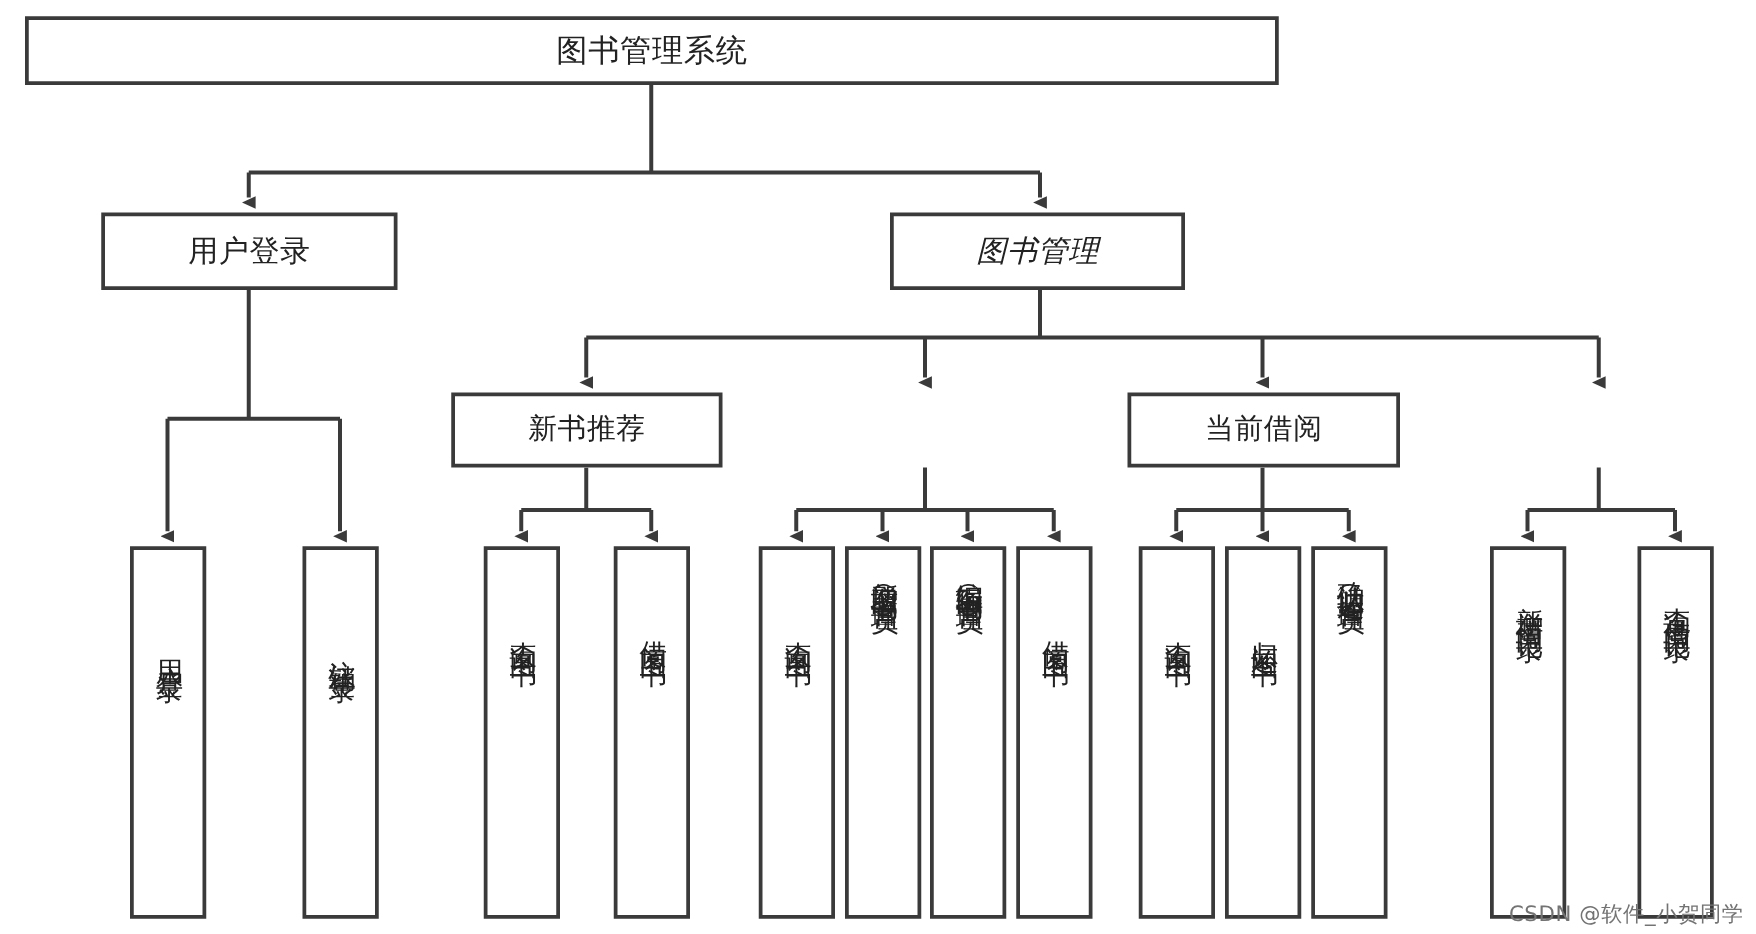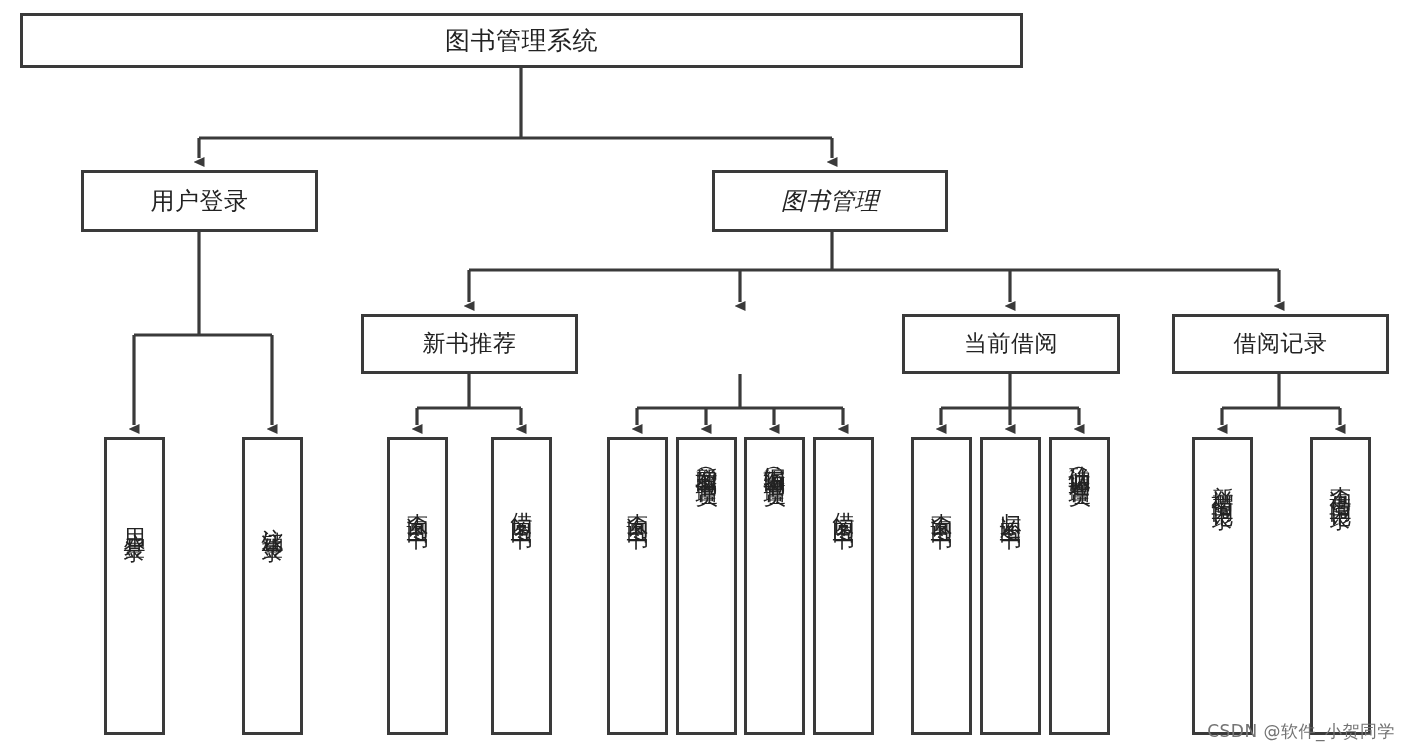--- a/index.html
+++ b/index.html
@@ -134,23 +134,20 @@
   <div class="node-box lvl2" style="left:712px; top:170px; width:236px; height:62px;font-style:italic;">
     <span class="node-label">图书管理</span>
   </div>
 
   <div class="node-box lvl3" style="left:361px; top:314px; width:217px; height:60px;">
     <span class="node-label">新书推荐</span>
   </div>
   <div class="node-box lvl3" style="left:902px; top:314px; width:218px; height:60px;">
     <span class="node-label">当前借阅</span>
   </div>
-  <div class="node-box lvl3" style="left:1172px; top:314px; width:217px; height:60px;">
-    <span class="node-label">借阅记录</span>
-  </div>
 
   <div class="node-box leaf" style="left:104px; top:437px; width:61px; height:298px; padding-top:70px;">
     <span class="node-label">用户登录</span>
   </div>
   <div class="node-box leaf" style="left:242px; top:437px; width:61px; height:298px; padding-top:70px;">
     <span class="node-label">注销登录</span>
   </div>
 
   <div class="node-box leaf" style="left:387px; top:437px; width:61px; height:298px; padding-top:55px;">
     <span class="node-label">查询图书</span>

